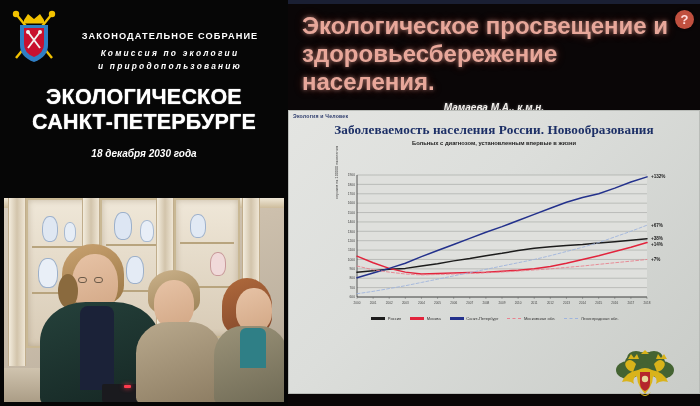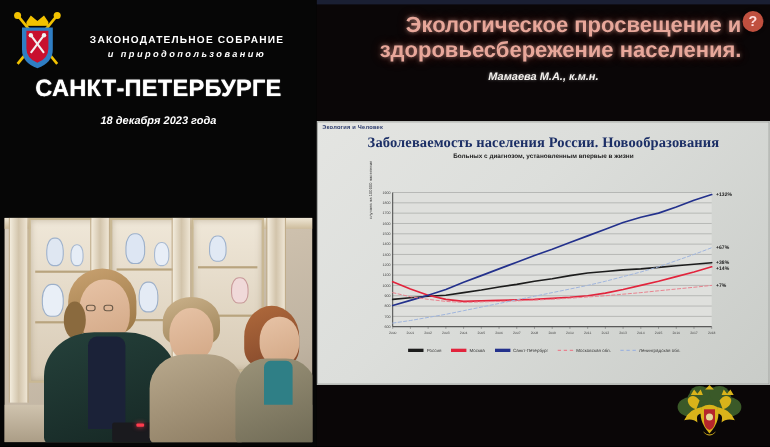--- a/index.html
+++ b/index.html
@@ -89,39 +89,39 @@
            box-shadow:0 0 5px #ff3b4d; }
 
   
   .right-panel {
     position: absolute; left: 288px; top: 0; width: 412px; height: 406px;
     background: #0a0607;
   }
   .slide-topbar { height: 4px; background: #1a1f33; }
 
   .slide-title {
-    color: #e8a79a; font-weight: bold; text-align: right;
-    font-size: 20px; line-height: 1.17; padding: 8px 26px 0 14px;
+    color: #e8a79a; font-weight: bold; text-align: left;
+    font-size: 24px; line-height: 1.17; padding: 8px 26px 0 14px;
     text-shadow: 0 0 4px rgba(255,200,190,.55), 0 0 10px rgba(190,60,40,.4);
   }
   .slide-author {
     color: #f4f1ee; font-weight: bold; font-style: italic;
     text-align: center; font-size: 10px; margin-top: 6px;
     text-shadow: 0 0 3px rgba(255,255,255,.4);
   }
   .help-badge {
     position:absolute; right: 6px; top: 10px; width: 19px; height: 19px;
     border-radius: 50%; background:#c0503f; color:#ffdede;
     font-size: 13px; font-weight: bold; text-align:center; line-height:19px;
     box-shadow: 0 0 3px rgba(0,0,0,.6);
   }
 
   
   .chart-card {
-    position: absolute; left: 0px; top: 110px; width: 412px; height: 240px;
+    position: absolute; left: 0px; top: 110px; width: 412px; height: 284px;
     background: linear-gradient(135deg,#e4e5e2 0%,#dcdedb 40%,#c9ccc8 100%);
     border: 1px solid #b9bcb8;
   }
   .watermark {
     position:absolute; left: 4px; top: 2px;
     font-size: 5.2px; color:#2b3a6b; font-weight:bold; letter-spacing:.2px;
   }
   .chart-title {
     text-align:center; color:#1c2f66; font-weight:bold;
     font-family:"Liberation Serif", serif;
@@ -187,27 +187,29 @@
           <g stroke="#f2f2f2" stroke-width="1.9" fill="none">
             <line x1="20" y1="24" x2="32" y2="40"></line>
             <line x1="32" y1="24" x2="20" y2="40"></line>
           </g>
           <circle cx="20" cy="24" r="2" fill="#f2f2f2"></circle>
           <circle cx="32" cy="24" r="2" fill="#f2f2f2"></circle>
         </svg>
       </div>
 
       <div class="org-line1">ЗАКОНОДАТЕЛЬНОЕ  СОБРАНИЕ</div>
+      <div class="comm-line1">Комиссия  по  экологии</div>
       <div class="comm-line2">и  природопользованию</div>
 
       <div class="lp-title">
+        <div>ЭКОЛОГИЧЕСКОЕ</div>
         <div>САНКТ-ПЕТЕРБУРГЕ</div>
       </div>
 
-      <div class="lp-date">18 декабря 2023 года</div>
+      <div class="lp-date">18 декабря 2030 года</div>
     </div>
 
     <div class="lp-photo">
       <div class="ph ph-wall"></div>
       <div class="ph ph-cornice"></div>
 
       <div class="ph ph-cab c1">
         <div class="ph-shelf" style="top:46px"></div>
         <div class="ph-shelf" style="top:92px"></div>
         <div class="ph-vase" style="left:14px;top:16px;width:16px;height:26px;background:#dfe7f2;border:1px solid #9fb2cc;"></div>

